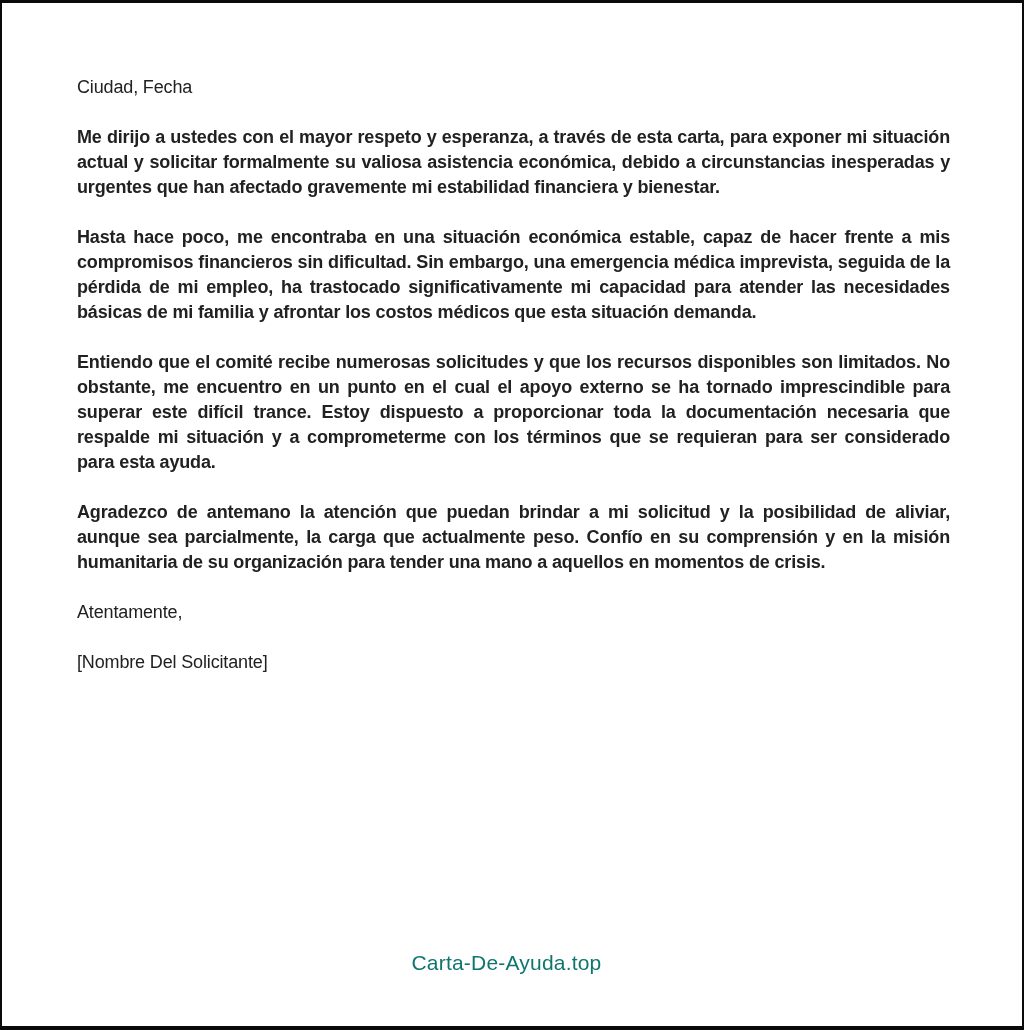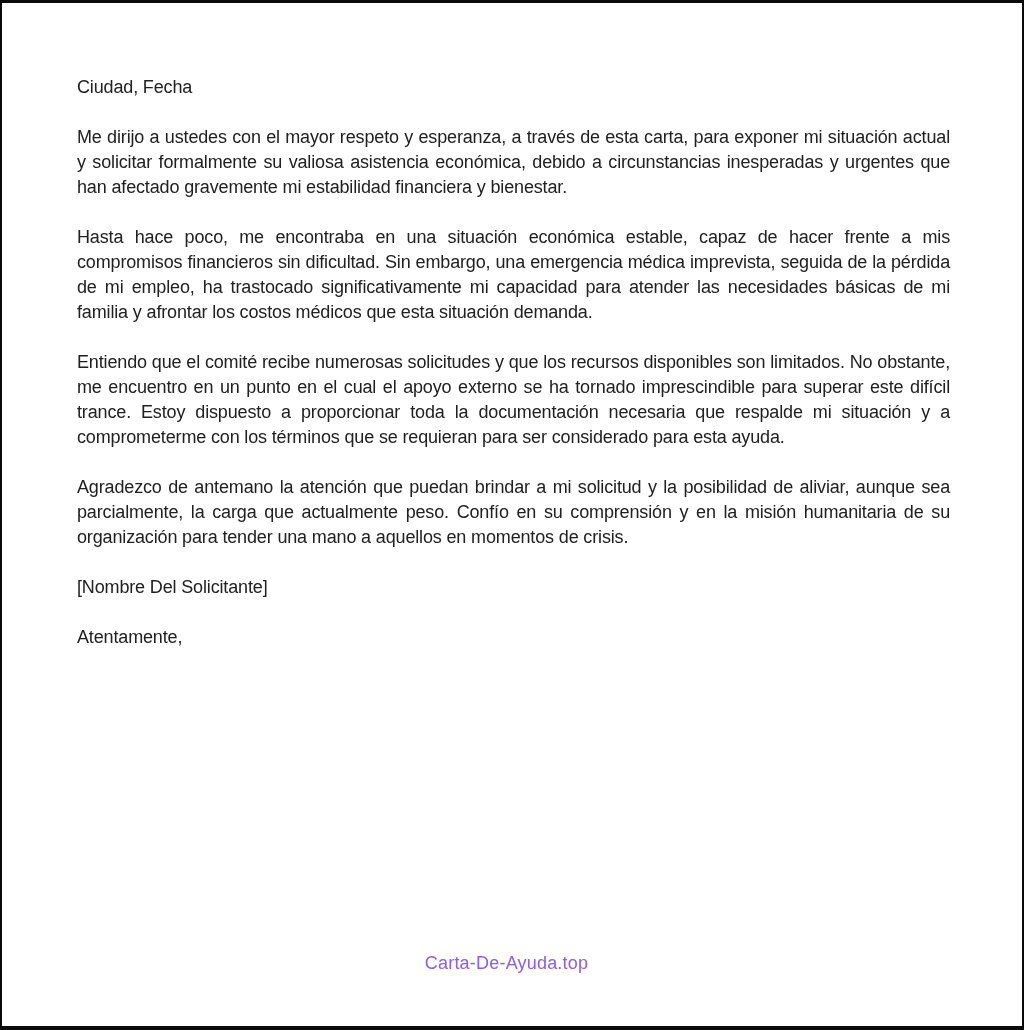--- a/index.html
+++ b/index.html
@@ -28,42 +28,43 @@
     color: #212121;
     font-size: 18px;
     line-height: 25px;
     letter-spacing: -0.15px;
   }
   .letter p {
     margin: 0 0 25px 0;
   }
   .letter p.para {
     text-align: justify;
+    font-weight: bold;
   }
   .footer {
     position: absolute;
     left: 0;
     right: 11px;
     top: 947px;
     text-align: center;
-    color: #8b5cf6;
-    font-size: 18px;
+    color: #0f766e;
+    font-size: 21px;
     line-height: 26px;
     letter-spacing: 0.2px;
   }
 </style>
 </head>
 <body>
 
 <div class="page">
   <div class="letter">
     <p>Ciudad, Fecha</p>
     <p class="para">Me dirijo a ustedes con el mayor respeto y esperanza, a través de esta carta, para exponer mi situación actual y solicitar formalmente su valiosa asistencia económica, debido a circunstancias inesperadas y urgentes que han afectado gravemente mi estabilidad financiera y bienestar.</p>
     <p class="para">Hasta hace poco, me encontraba en una situación económica estable, capaz de hacer frente a mis compromisos financieros sin dificultad. Sin embargo, una emergencia médica imprevista, seguida de la pérdida de mi empleo, ha trastocado significativamente mi capacidad para atender las necesidades básicas de mi familia y afrontar los costos médicos que esta situación demanda.</p>
     <p class="para">Entiendo que el comité recibe numerosas solicitudes y que los recursos disponibles son limitados. No obstante, me encuentro en un punto en el cual el apoyo externo se ha tornado imprescindible para superar este difícil trance. Estoy dispuesto a proporcionar toda la documentación necesaria que respalde mi situación y a comprometerme con los términos que se requieran para ser considerado para esta ayuda.</p>
     <p class="para">Agradezco de antemano la atención que puedan brindar a mi solicitud y la posibilidad de aliviar, aunque sea parcialmente, la carga que actualmente peso. Confío en su comprensión y en la misión humanitaria de su organización para tender una mano a aquellos en momentos de crisis.</p>
+    <p>Atentamente,</p>
     <p>[Nombre Del Solicitante]</p>
-    <p>Atentamente,</p>
   </div>
   <div class="footer">
     <span>Carta-De-Ayuda.top</span>
   </div>
 </div>
 
 </body></html>

